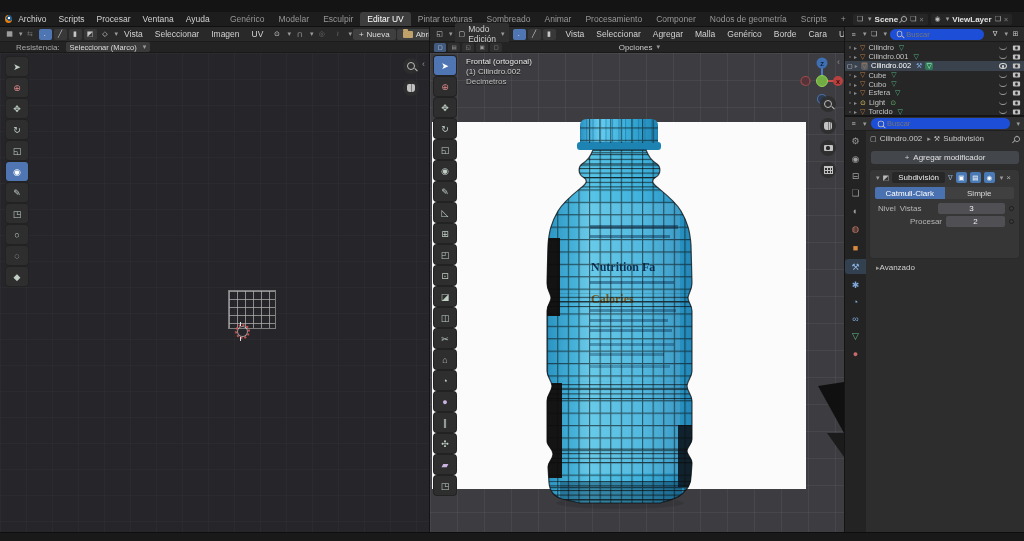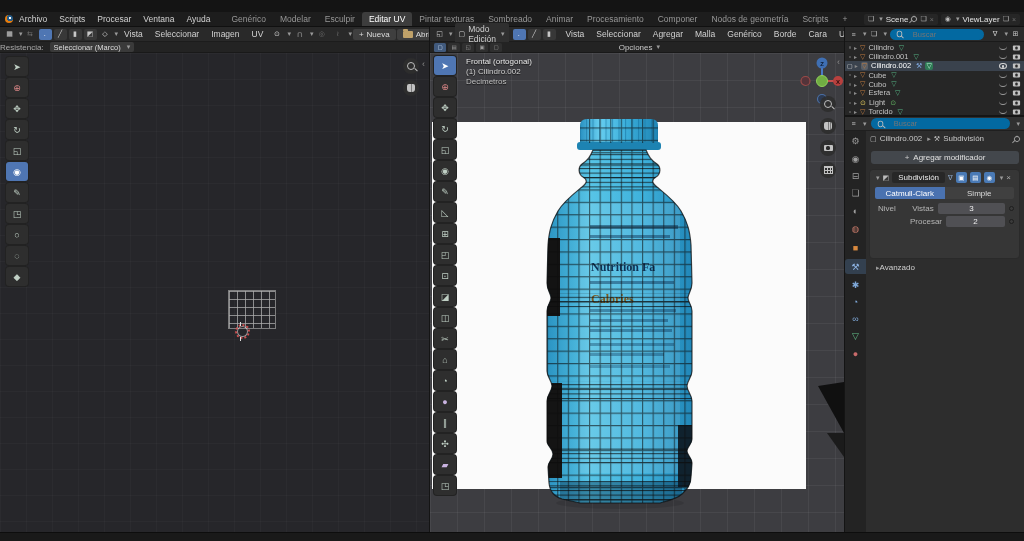--- a/index.html
+++ b/index.html
@@ -14,21 +14,21 @@
   .chev{font-size:7px;color:#9a9a9a;margin-left:2px;}
   
   #titlebar{left:0;top:0;width:1024px;height:12px;background:#171717;display:flex;align-items:center;}
   #titlebar .t{font-size:8px;color:#b4b4b4;margin-left:4px;white-space:nowrap;}
   .blogo{width:8px;height:8px;margin-left:4px;border-radius:50%;
     background:radial-gradient(circle at 62% 38%,#fff 0 16%,#265d89 17% 44%,#e87d0d 45%);}
   
   #topbar{left:0;top:12px;width:1024px;height:15px;background:#1d1d1d;display:flex;align-items:center;border-bottom:1px solid #101010;box-sizing:border-box;}
   .wtab{padding:2px 7px;color:#979797;border-radius:3px 3px 0 0;white-space:nowrap;}
   .wtab.active{background:#3d3d3d;color:#fff;}
-  .tb-right{margin-left:auto;display:flex;align-items:center;gap:3px;padding-right:4px;}
+  .tb-right{margin-left:auto;display:flex;align-items:center;gap:3px;padding-right:12px;font-weight:bold;}
   .wfield{display:flex;align-items:center;gap:3px;background:#262626;border-radius:2px;padding:1px 4px;}
   
   .hdr{top:27px;height:15px;background:#292929;display:flex;align-items:center;border-bottom:1px solid #1c1c1c;box-sizing:border-box;}
   .icbtn{display:inline-flex;align-items:center;justify-content:center;height:11px;min-width:13px;
     border-radius:2px;background:#383838;color:#c8c8c8;font-size:7px;margin:0 1px;}
   .icbtn.active{background:#4f76b3;color:#fff;}
   .icbtn.flat{background:transparent;}
   .btnw{display:flex;align-items:center;gap:3px;background:#3f3f3f;border-radius:2px;padding:1px 6px;color:#dedede;font-size:8px;white-space:nowrap;}
   .magnet{display:inline-block;transform:rotate(180deg);font-size:7.5px;font-weight:bold;}
   
@@ -68,21 +68,21 @@
     background-size:8px 8px;}
   .cur2d{left:235px;top:271px;width:11px;height:11px;border-radius:50%;border:2px dotted #cf5050;box-shadow:0 0 0 1px rgba(240,240,240,.55) inset;}
   .cur2d:before{content:"";position:absolute;left:3.2px;top:-4px;width:1px;height:4px;background:#ddd;}
   .cur2d:after{content:"";position:absolute;left:3.2px;bottom:-4px;width:1px;height:4px;background:#ddd;}
   
   #vpinfo div{font-size:8px;line-height:10px;color:#e8e8e8;text-shadow:0 1px 1px rgba(0,0,0,.7);}
   #vpinfo div:nth-child(2){color:#cfcfcf;} #vpinfo div:nth-child(3){color:#bdbdbd;}
   
   #rightpanel{left:845px;top:27px;width:179px;height:505px;background:#262626;}
   #outhdr{left:845px;top:27px;width:179px;height:15px;background:#2a2a2a;display:flex;align-items:center;border-bottom:1px solid #1a1a1a;box-sizing:border-box;}
-  .search{display:flex;align-items:center;gap:10px;background:#0369a1;border-radius:7px;padding:1px 6px;height:9px;flex:1;}
+  .search{display:flex;align-items:center;gap:3px;background:#1d4ed8;border-radius:7px;padding:1px 6px;height:9px;flex:1;}
   .search input{background:transparent;border:none;outline:none;color:#bbb;font-size:7.5px;width:100%;padding:0;font-family:inherit;}
   .orow{position:absolute;left:845px;width:179px;height:9.2px;display:flex;align-items:center;font-size:7.5px;color:#c4c4c4;}
   .orow.sel{background:#3a424d;color:#fff;}
   .odot{width:2.5px;height:2.5px;border-radius:50%;background:#5b5b5b;margin:0 3px 0 3.5px;}
   .ochev{color:#8a8a8a;font-size:6px;margin-right:3px;}
   .omesh{color:#c27c3f;font-size:7px;margin-right:3px;}
   .odata{color:#55b383;font-size:7px;margin-left:5px;}
   .eyec{width:8px;height:4px;border-bottom:1.3px solid #9a9a9a;border-radius:0 0 8px 8px;margin-right:5px;}
   .eyeo{width:8px;height:5.5px;border:1.1px solid #d5d5d5;border-radius:50% / 60%;position:relative;margin-right:5px;box-sizing:border-box;}
   .eyeo:after{content:"";position:absolute;left:1.8px;top:0.9px;width:2.4px;height:2.4px;background:#d5d5d5;border-radius:50%;}
@@ -214,21 +214,21 @@
     <span class="icbtn flat dim">
           <span class="magnet">U</span>
         </span>
     <span class="chev">▾</span>
     <span class="icbtn flat dim">◎</span>
     <span class="icbtn flat dim">≀</span>
   </div>
 </div>
 
 <div id="toolset" class="ab">
-  <span class="f8" style="color:#ababab;margin-left:0">Resistencia:</span>
+  <span class="f8" style="color:#ababab;margin-left:16px">Resistencia:</span>
   <div class="ddbox" style="margin-left:6px">
     <span>Seleccionar (Marco)</span>
     <span class="chev">▾</span>
   </div>
   <div class="r" style="position:absolute;left:434px;gap:1px">
     <span class="minibtn active">▢</span>
     <span class="minibtn">▤</span>
     <span class="minibtn">◱</span>
     <span class="minibtn">▣</span>
     <span class="minibtn">▢</span>
@@ -549,21 +549,21 @@
     <span class="modtgl">◉</span>
     <span class="chev">▾</span>
     <span style="font-size:8px;color:#aaa">×</span>
   </div>
   <div class="r" style="padding:2px 5px 0 5px">
     <div class="seg on" style="border-radius:2px 0 0 2px">Catmull-Clark</div>
     <div class="seg" style="border-radius:0 2px 2px 0">Simple</div>
   </div>
   <div class="r" style="padding:4px 5px 0 8px;gap:4px">
     <span class="f8" style="color:#b5b5b5">Nivel</span>
-    <span class="f8" style="color:#b5b5b5;width:34px;text-align:right">Vistas</span>
+    <span class="f8" style="color:#b5b5b5;width:34px;">Vistas</span>
     <div class="field" style="flex:1">3</div>
     <span class="adot"></span>
   </div>
   <div class="r" style="padding:1.5px 5px 0 8px;gap:4px">
     <span class="f8" style="width:26px"></span>
     <span class="f8" style="color:#b5b5b5;width:34px;text-align:right">Procesar</span>
     <div class="field" style="flex:1">2</div>
     <span class="adot"></span>
   </div>
 </div>

